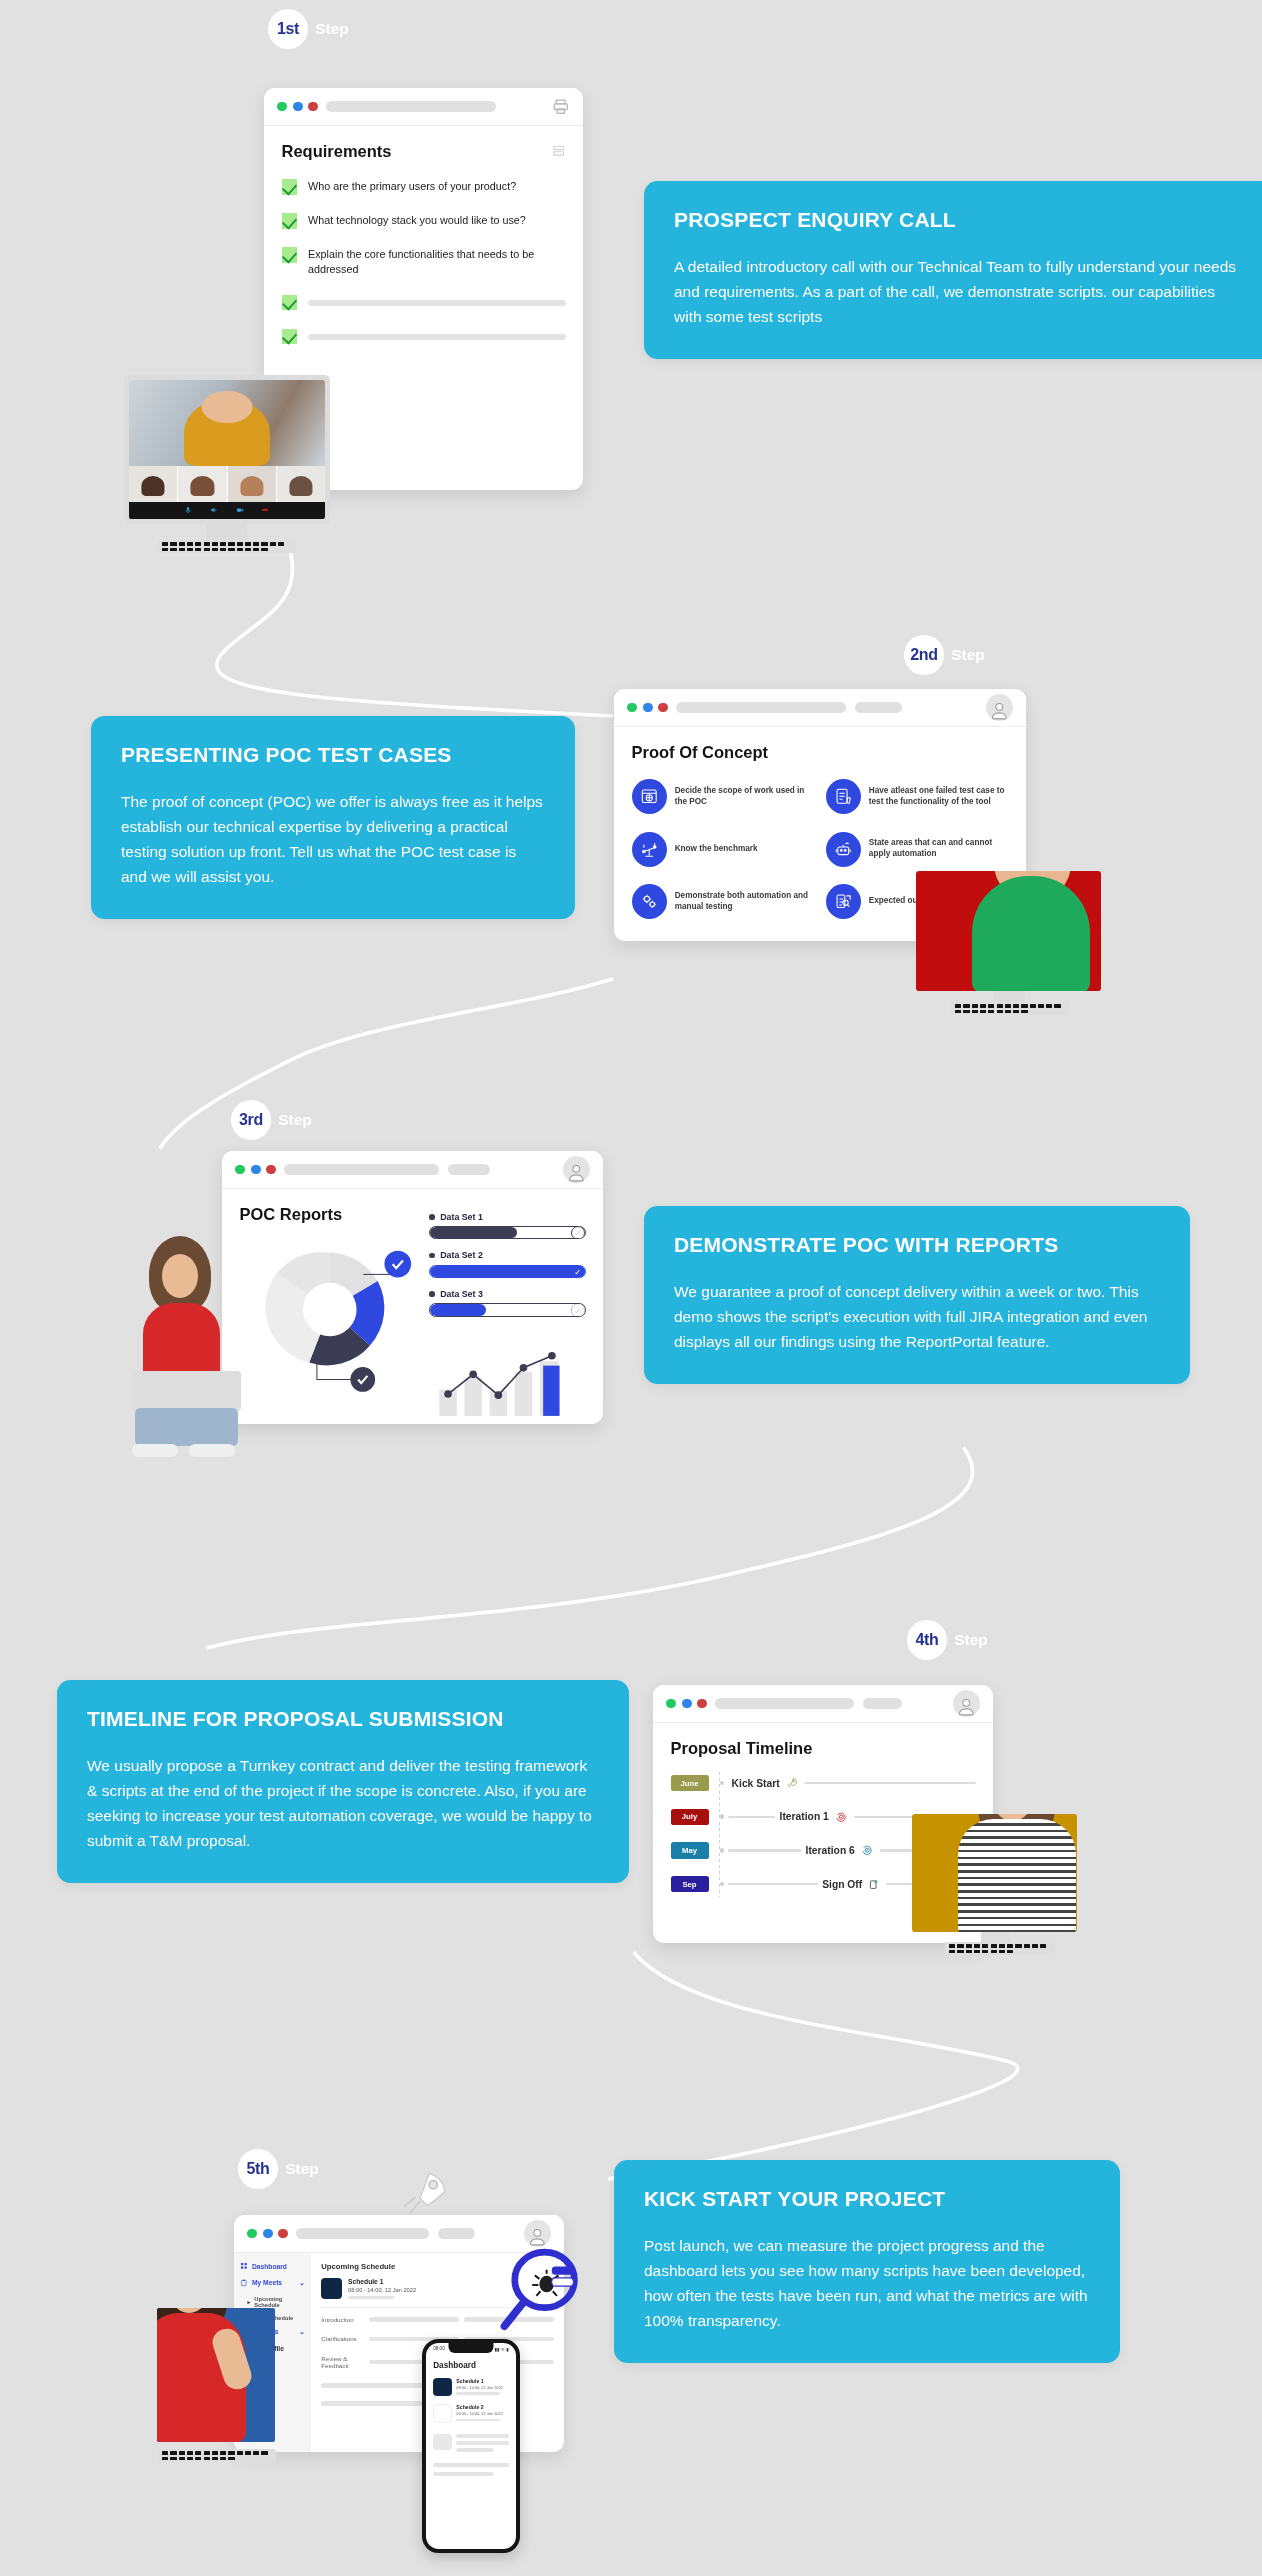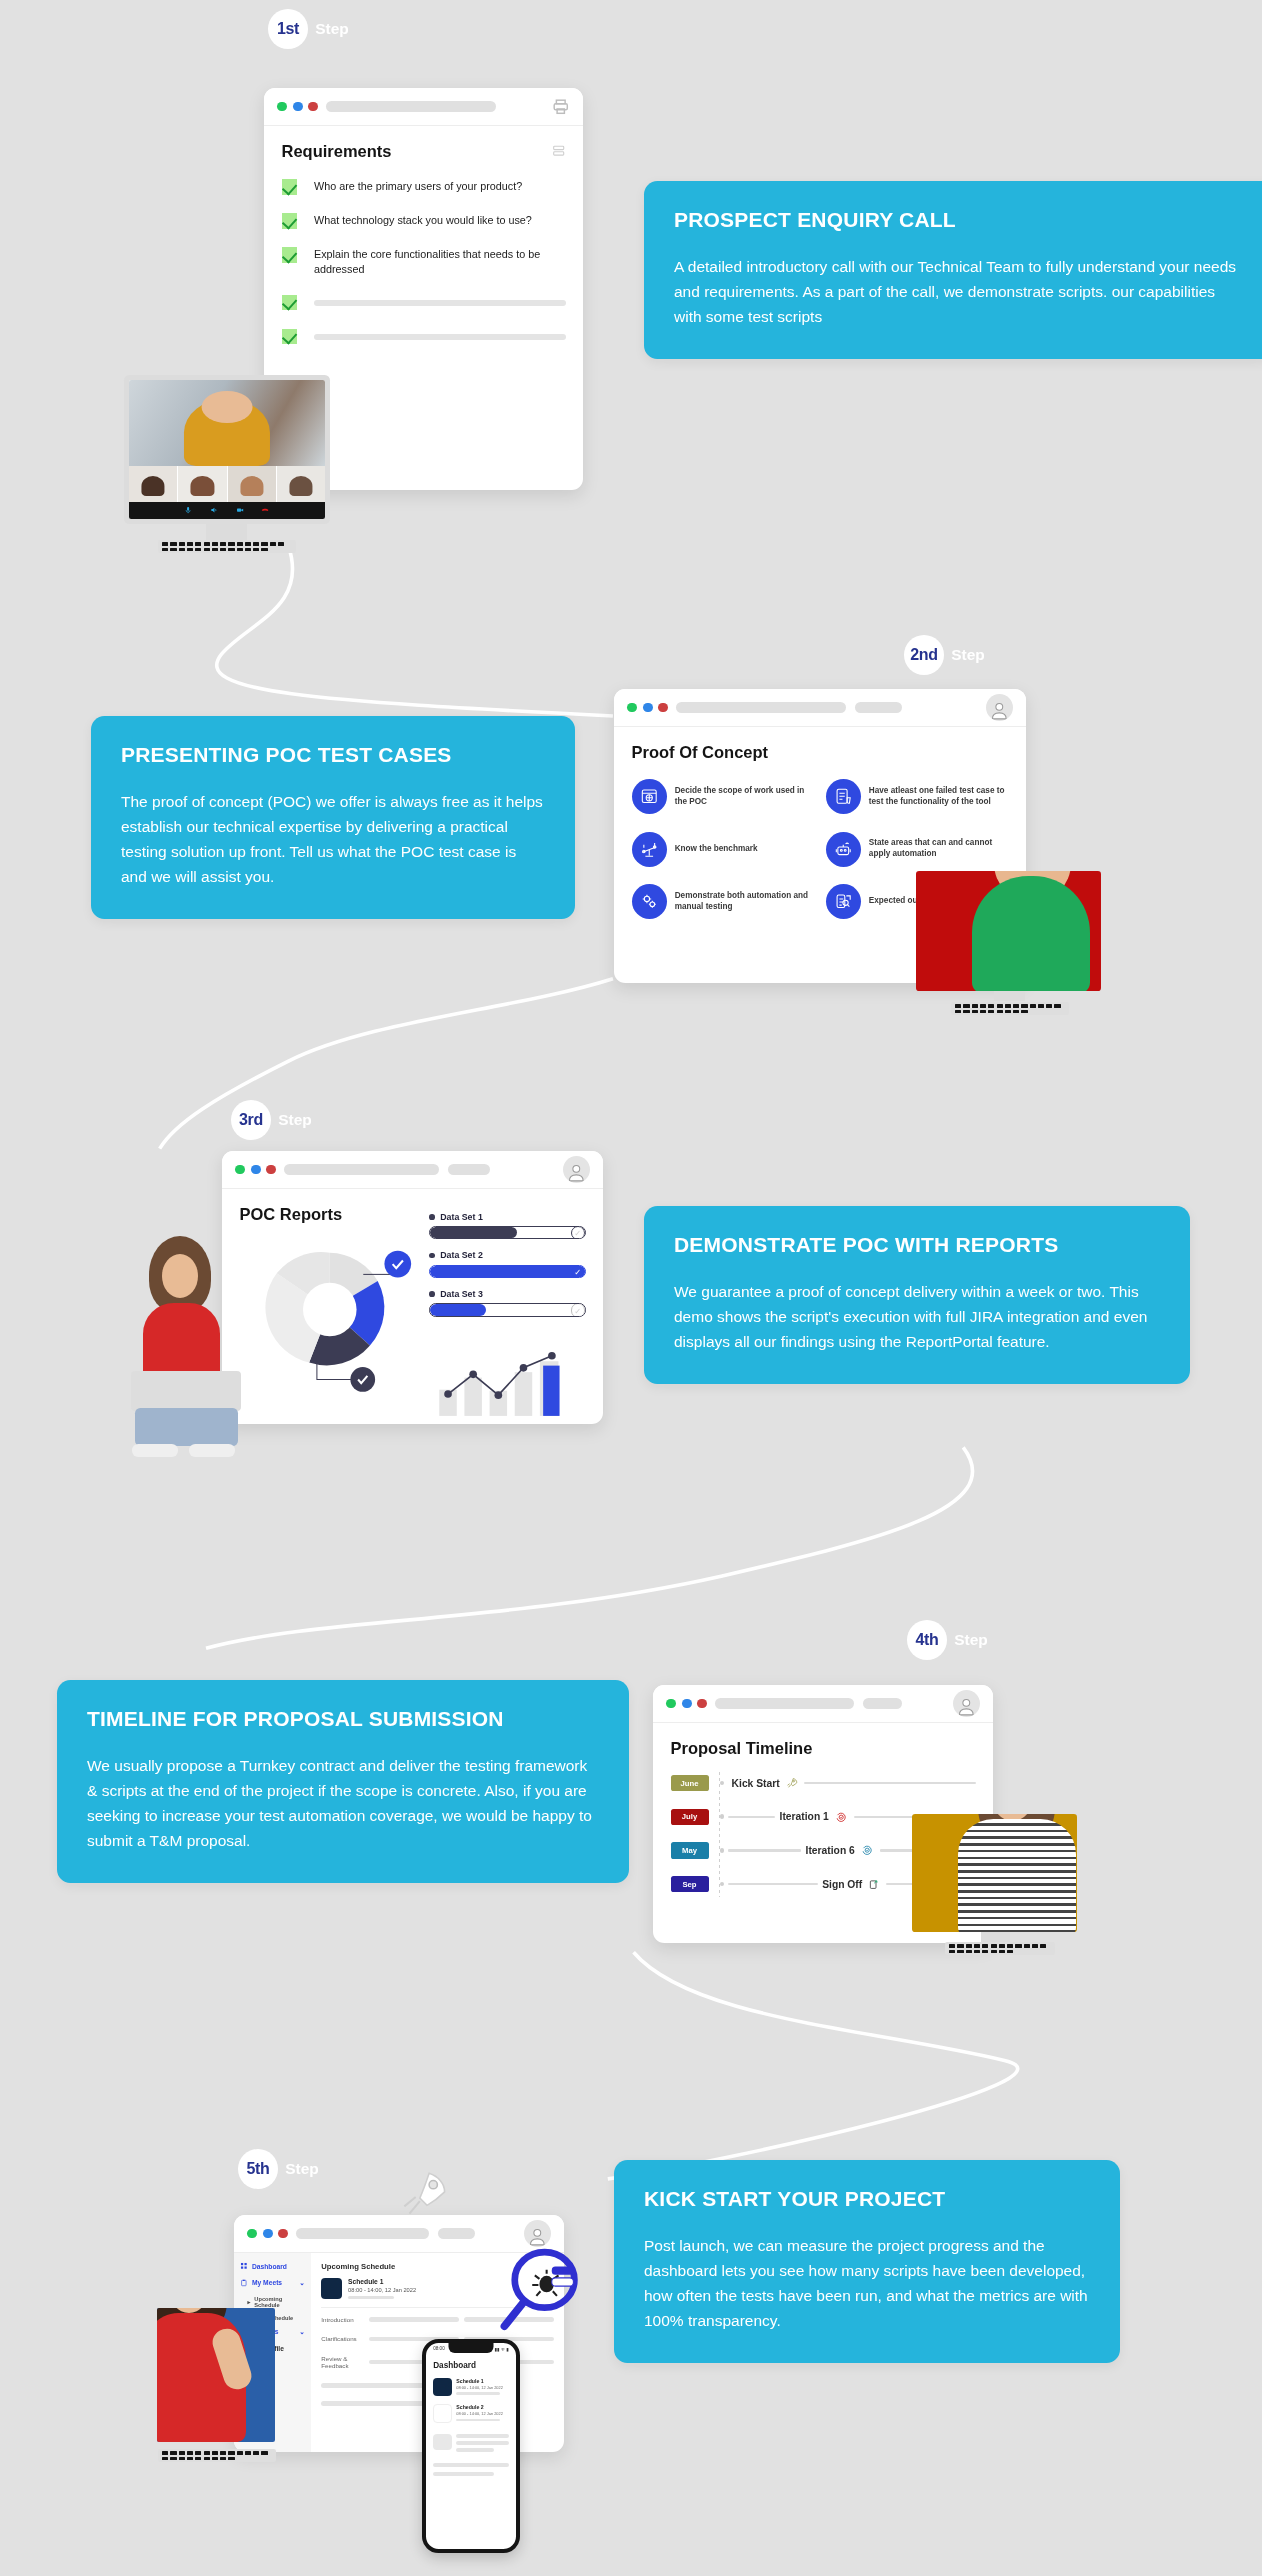--- a/index.html
+++ b/index.html
@@ -46,21 +46,21 @@
   .dot.g{background:#21c95e}.dot.b{background:#2f86e8}.dot.r{background:#cc4040}
   .urlbar { height:10.8px; border-radius:5.7px; background:#e0e0e0; }
   .avatar-chip {
     width:27px; height:27px; border-radius:50%; background:#e4e4e4;
     margin-left:auto; display:flex; align-items:flex-end; justify-content:center; overflow:hidden;
   }
   .browser .body { padding:15.5px 17.5px 10.3px 17.5px; }
   .card-title { font-size:16.5px; font-weight:bold; color:#151515; }
 
   
-  .req-row { display:flex; align-items:flex-start; gap:17px; margin-top:18.5px; }
+  .req-row { display:flex; align-items:flex-start; gap:11px; margin-top:18.5px; }
   .tick { width:15.5px; height:15.5px; background:#a8eb8f; flex:0 0 auto; position:relative; }
   .tick:after{
     content:""; position:absolute; left:3.1px; top:1.5px; width:6.7px; height:11.3px;
     border:solid #1d9c34; border-width:0 2.6px 2.6px 0; transform:rotate(42deg);
   }
   .req-text { font-size:10.8px; color:#1c1c1c; line-height:1.35; }
   .skel { height:5.7px; border-radius:3.1px; background:#e4e4e4; flex:1; margin-top:5.2px; }
 
   
   .poc-grid { display:grid; grid-template-columns:1fr 1fr; gap:17.5px 11.3px; margin-top:17.5px; }
@@ -245,21 +245,21 @@
   <div class="info-card" style="left:644px; top:181px; width:632px;">
     <h2>PROSPECT ENQUIRY CALL</h2>
     <p>A detailed introductory call with our Technical Team to fully understand your needs and requirements. As a part of the call, we demonstrate scripts. our capabilities with some test scripts</p>
   </div>
 
   <div class="step-badge" style="left:904px; top:635px;">
     <div class="circle">2nd</div>
     <div class="word">Step</div>
   </div>
 
-  <div class="browser" style="left:614px; top:689px; width:412px; height:294px;">
+  <div class="browser" style="left:614px; top:689px; width:412px; height:252px;">
     <div class="chrome">
       <div class="dots">
         <span class="dot g"></span>
         <span class="dot b"></span>
         <span class="dot r"></span>
       </div>
       <div class="urlbar" style="width:170px"></div>
       <div class="urlbar" style="width:47px"></div>
       <div class="avatar-chip">
         <svg width="20.6" height="20.6" viewBox="0 0 24 24">

